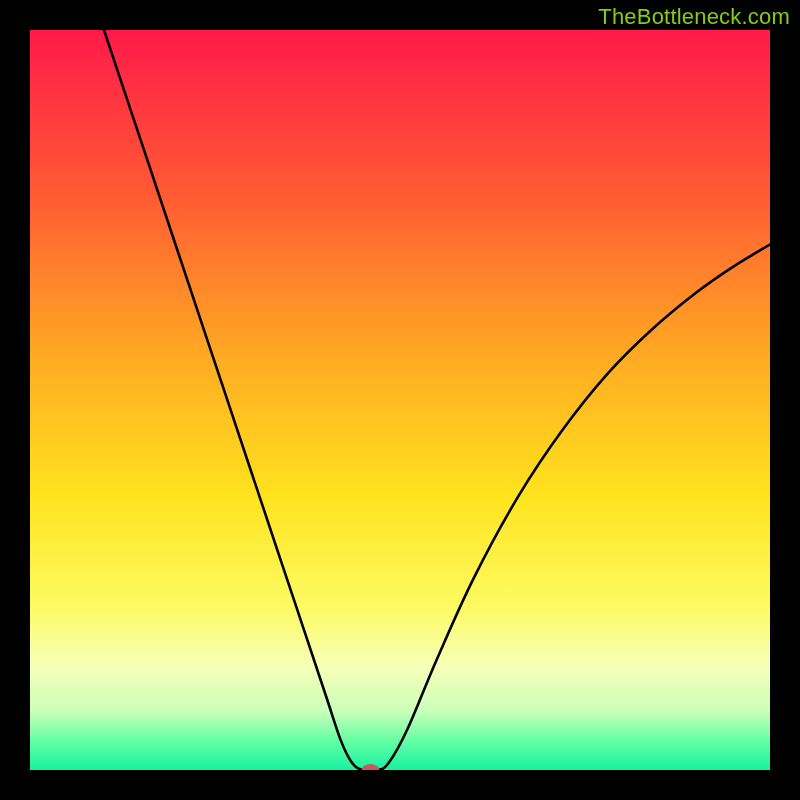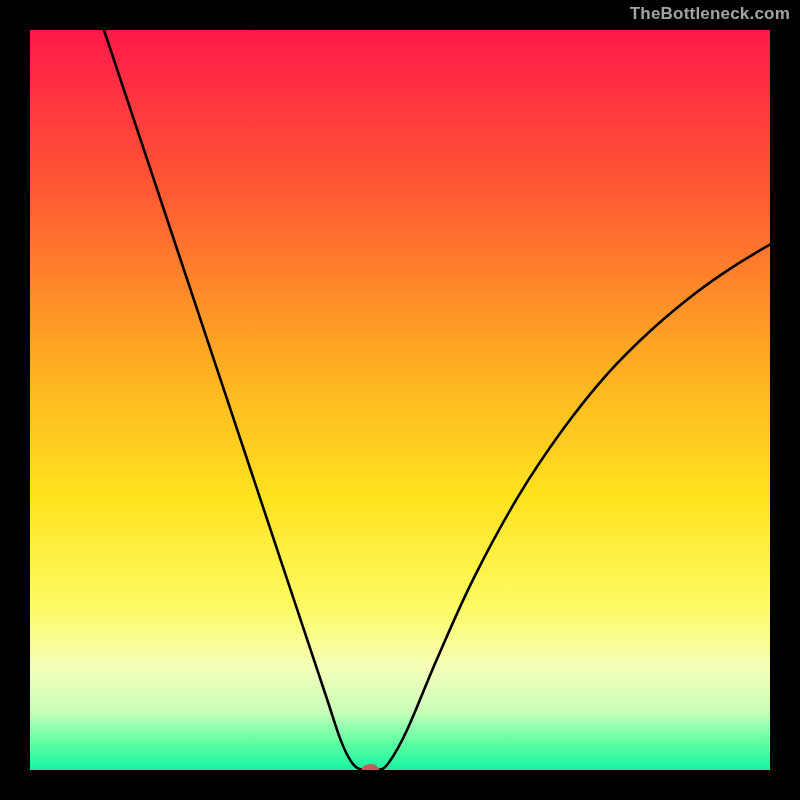--- a/index.html
+++ b/index.html
@@ -16,24 +16,24 @@
     left: 0;
     top: 0;
     width: 800px;
     height: 800px;
     background: #000;
   }
   .watermark {
     position: absolute;
     top: 4px;
     right: 10px;
-    color: #a3a3a3;
-    font-size: 17px;
+    color: #84cc16;
+    font-size: 22px;
     letter-spacing: 0.2px;
-    font-weight: 700;
+    font-weight: 400;
     user-select: none;
   }
   .plot {
     position: absolute;
     left: 30px;
     top: 30px;
     width: 740px;
     height: 740px;
     background: #fff;
   }

